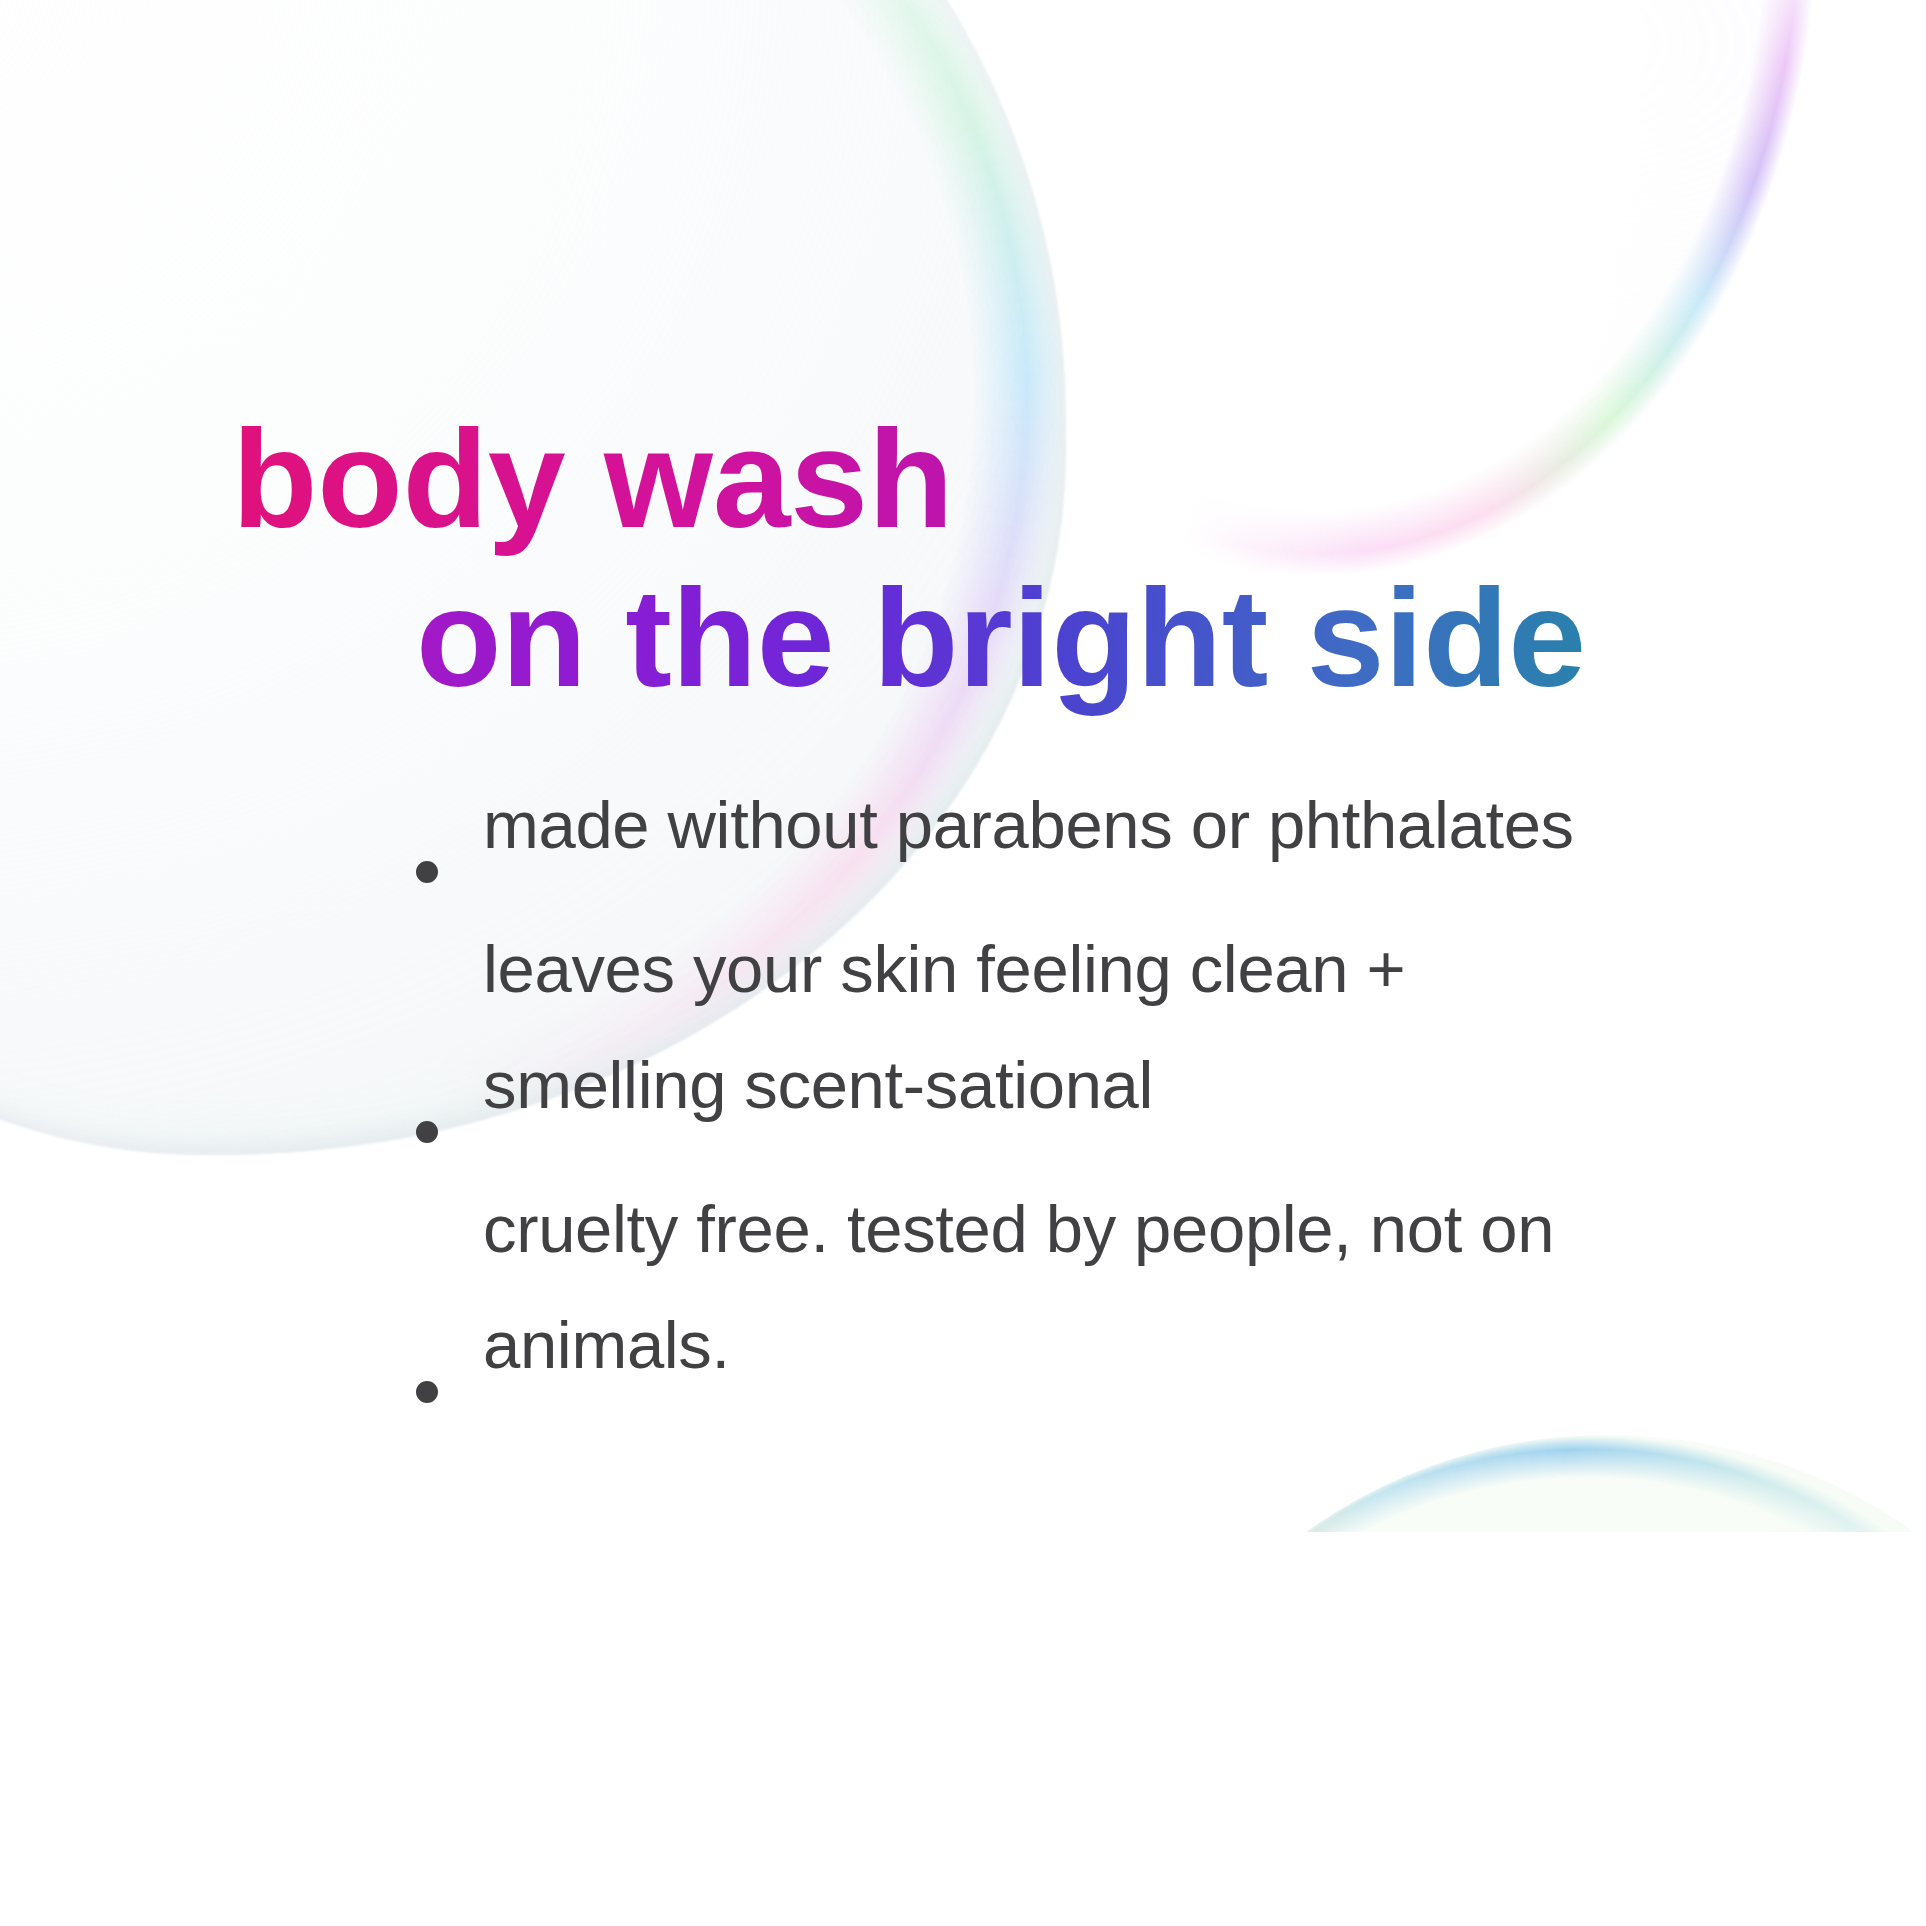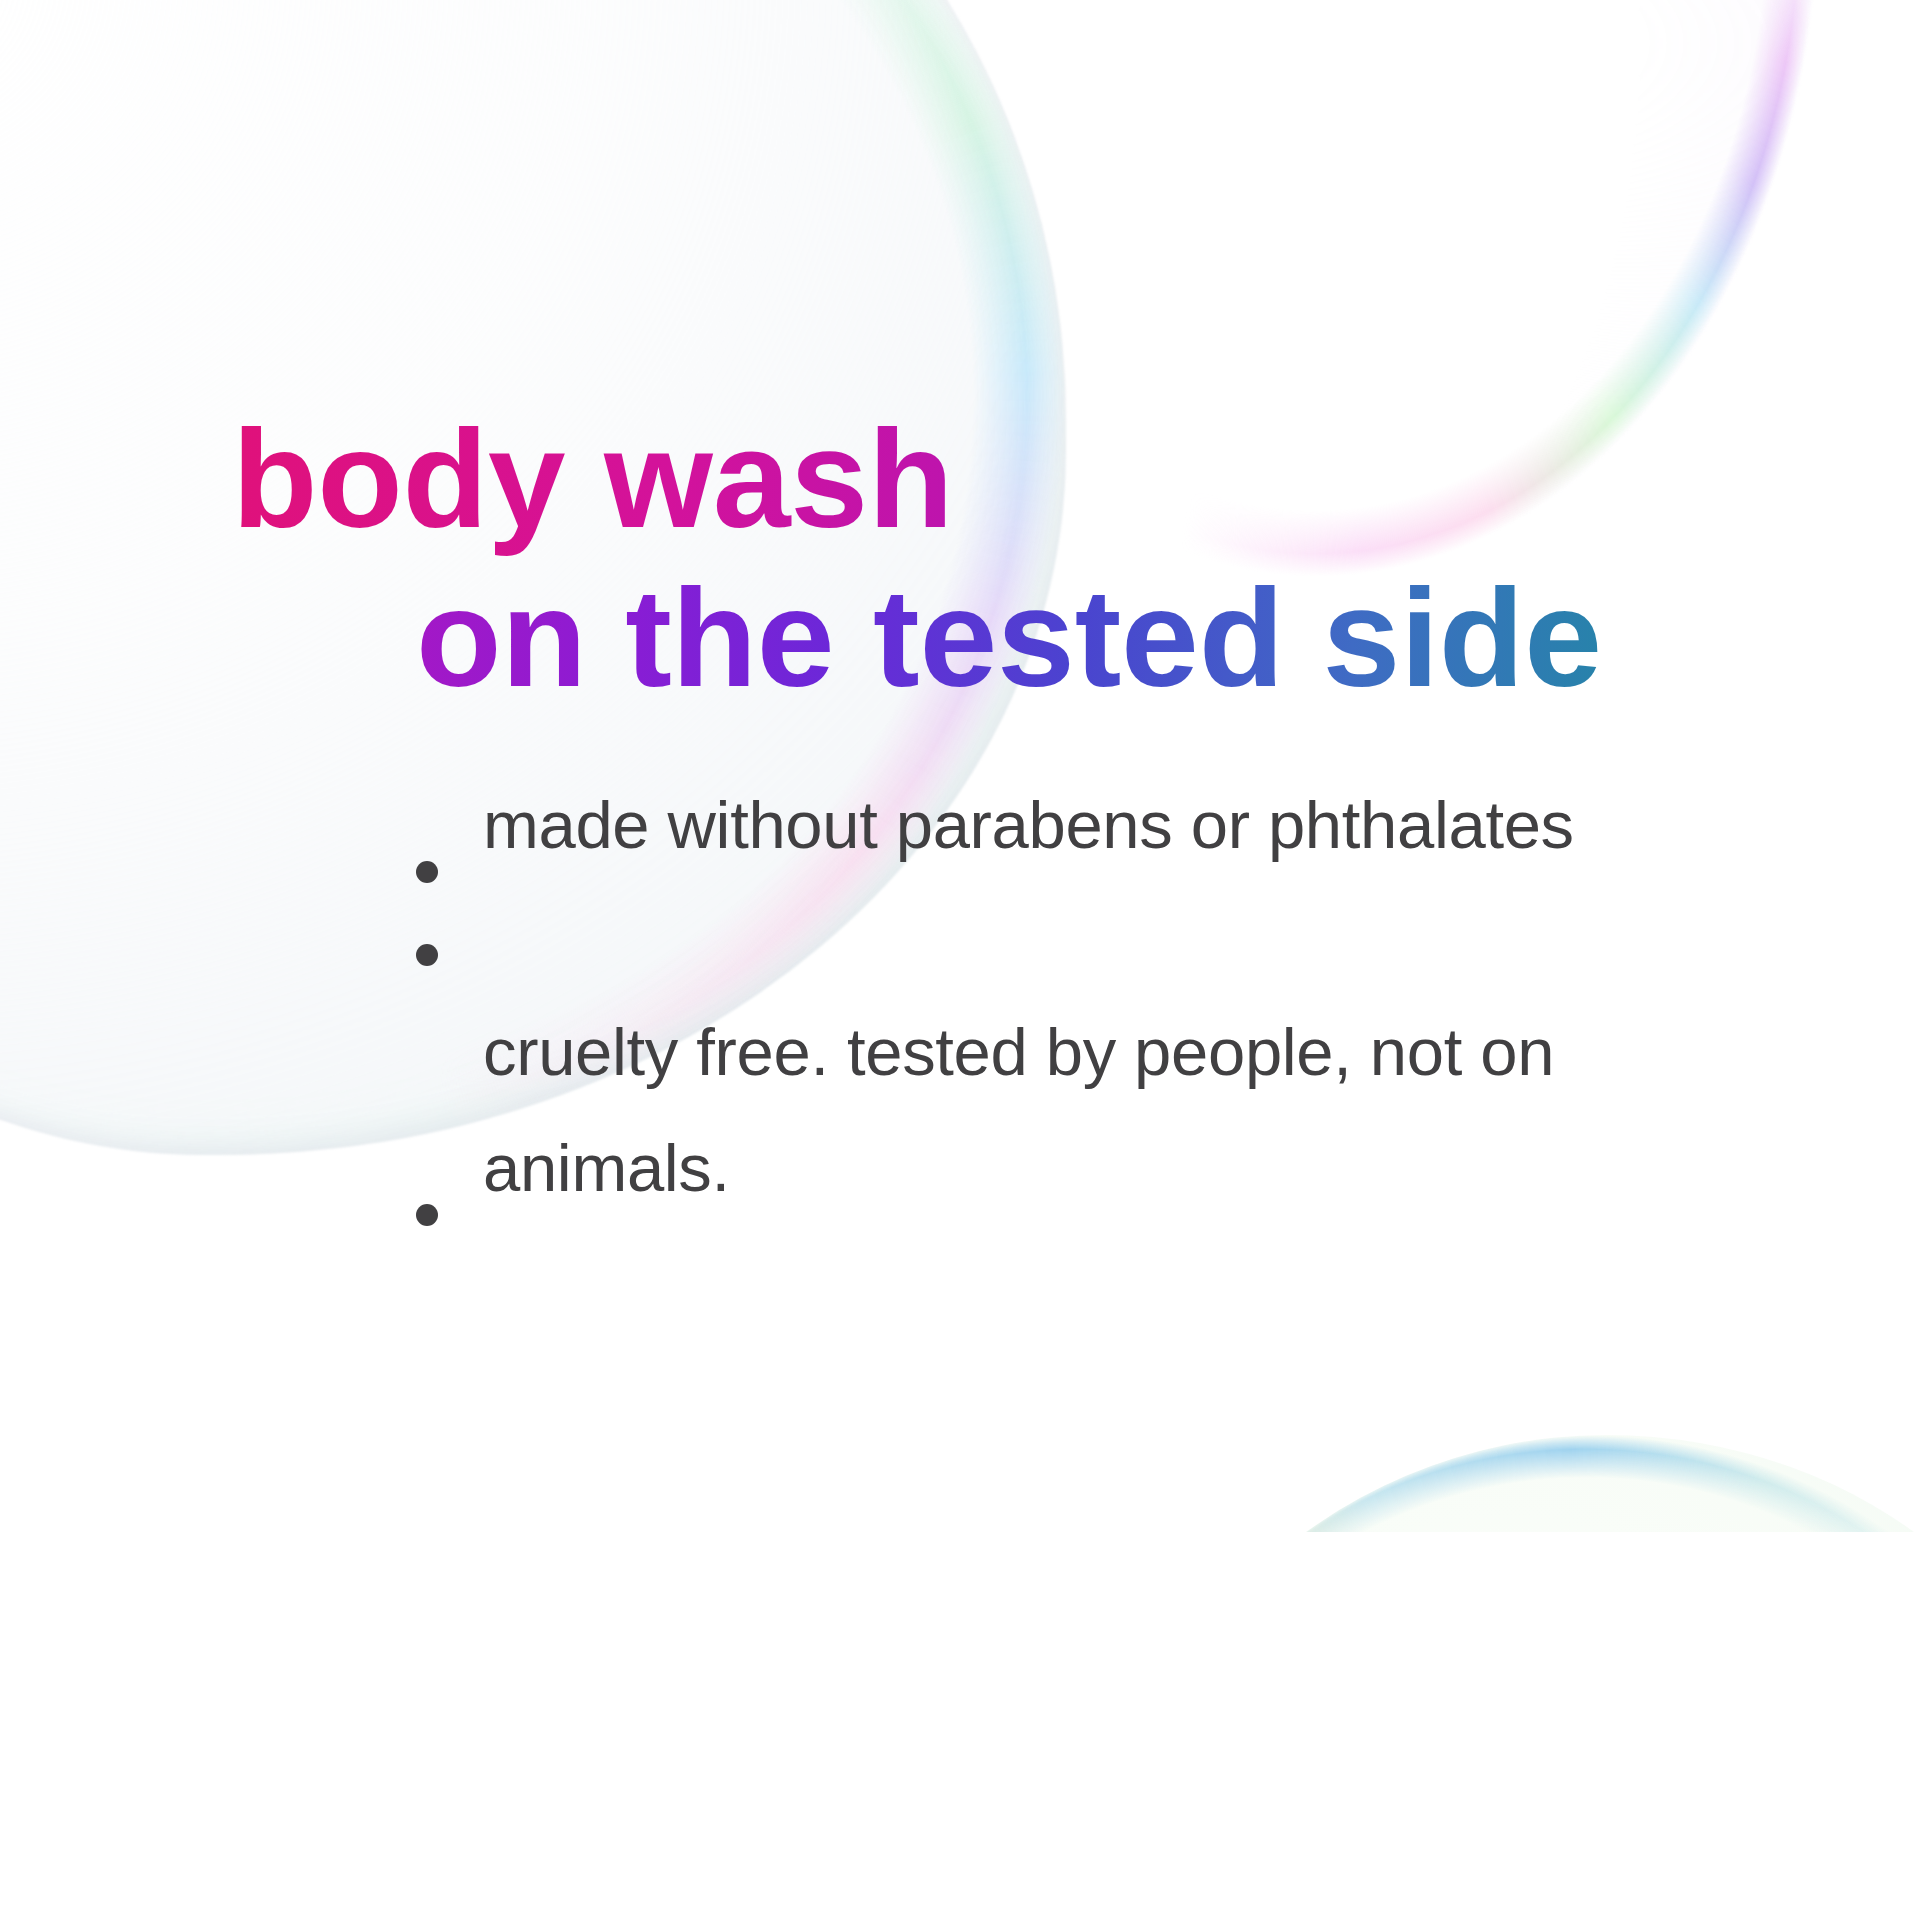--- a/index.html
+++ b/index.html
@@ -246,30 +246,31 @@
     <div class="bubble-tr-rim"></div>
     <div class="bubble-br"></div>
     <div class="bubble-br-rim"></div>
     <div class="bubble-b-small"></div>
   </div>
 
   <div id="content">
 
     <h1 class="headline">
       <span class="hl-line hl-line-1">body wash</span>
-      <span class="hl-line hl-line-2">on the tested side</span>
+      <span class="hl-line hl-line-2">on the bright side</span>
     </h1>
 
     <ul class="bullets" style="list-style:none;margin:0;padding:0;">
       <li class="bullet-item">
         <span class="bullet-dot"></span>
         <span class="bullet-text">made without parabens or phthalates</span>
       </li>
       <li class="bullet-item">
         <span class="bullet-dot"></span>
+        <span class="bullet-text">leaves your skin feeling clean + smelling scent-sational</span>
       </li>
       <li class="bullet-item">
         <span class="bullet-dot"></span>
         <span class="bullet-text">cruelty free. tested by people, not on animals.</span>
       </li>
     </ul>
 
   </div>
 </div>
 

